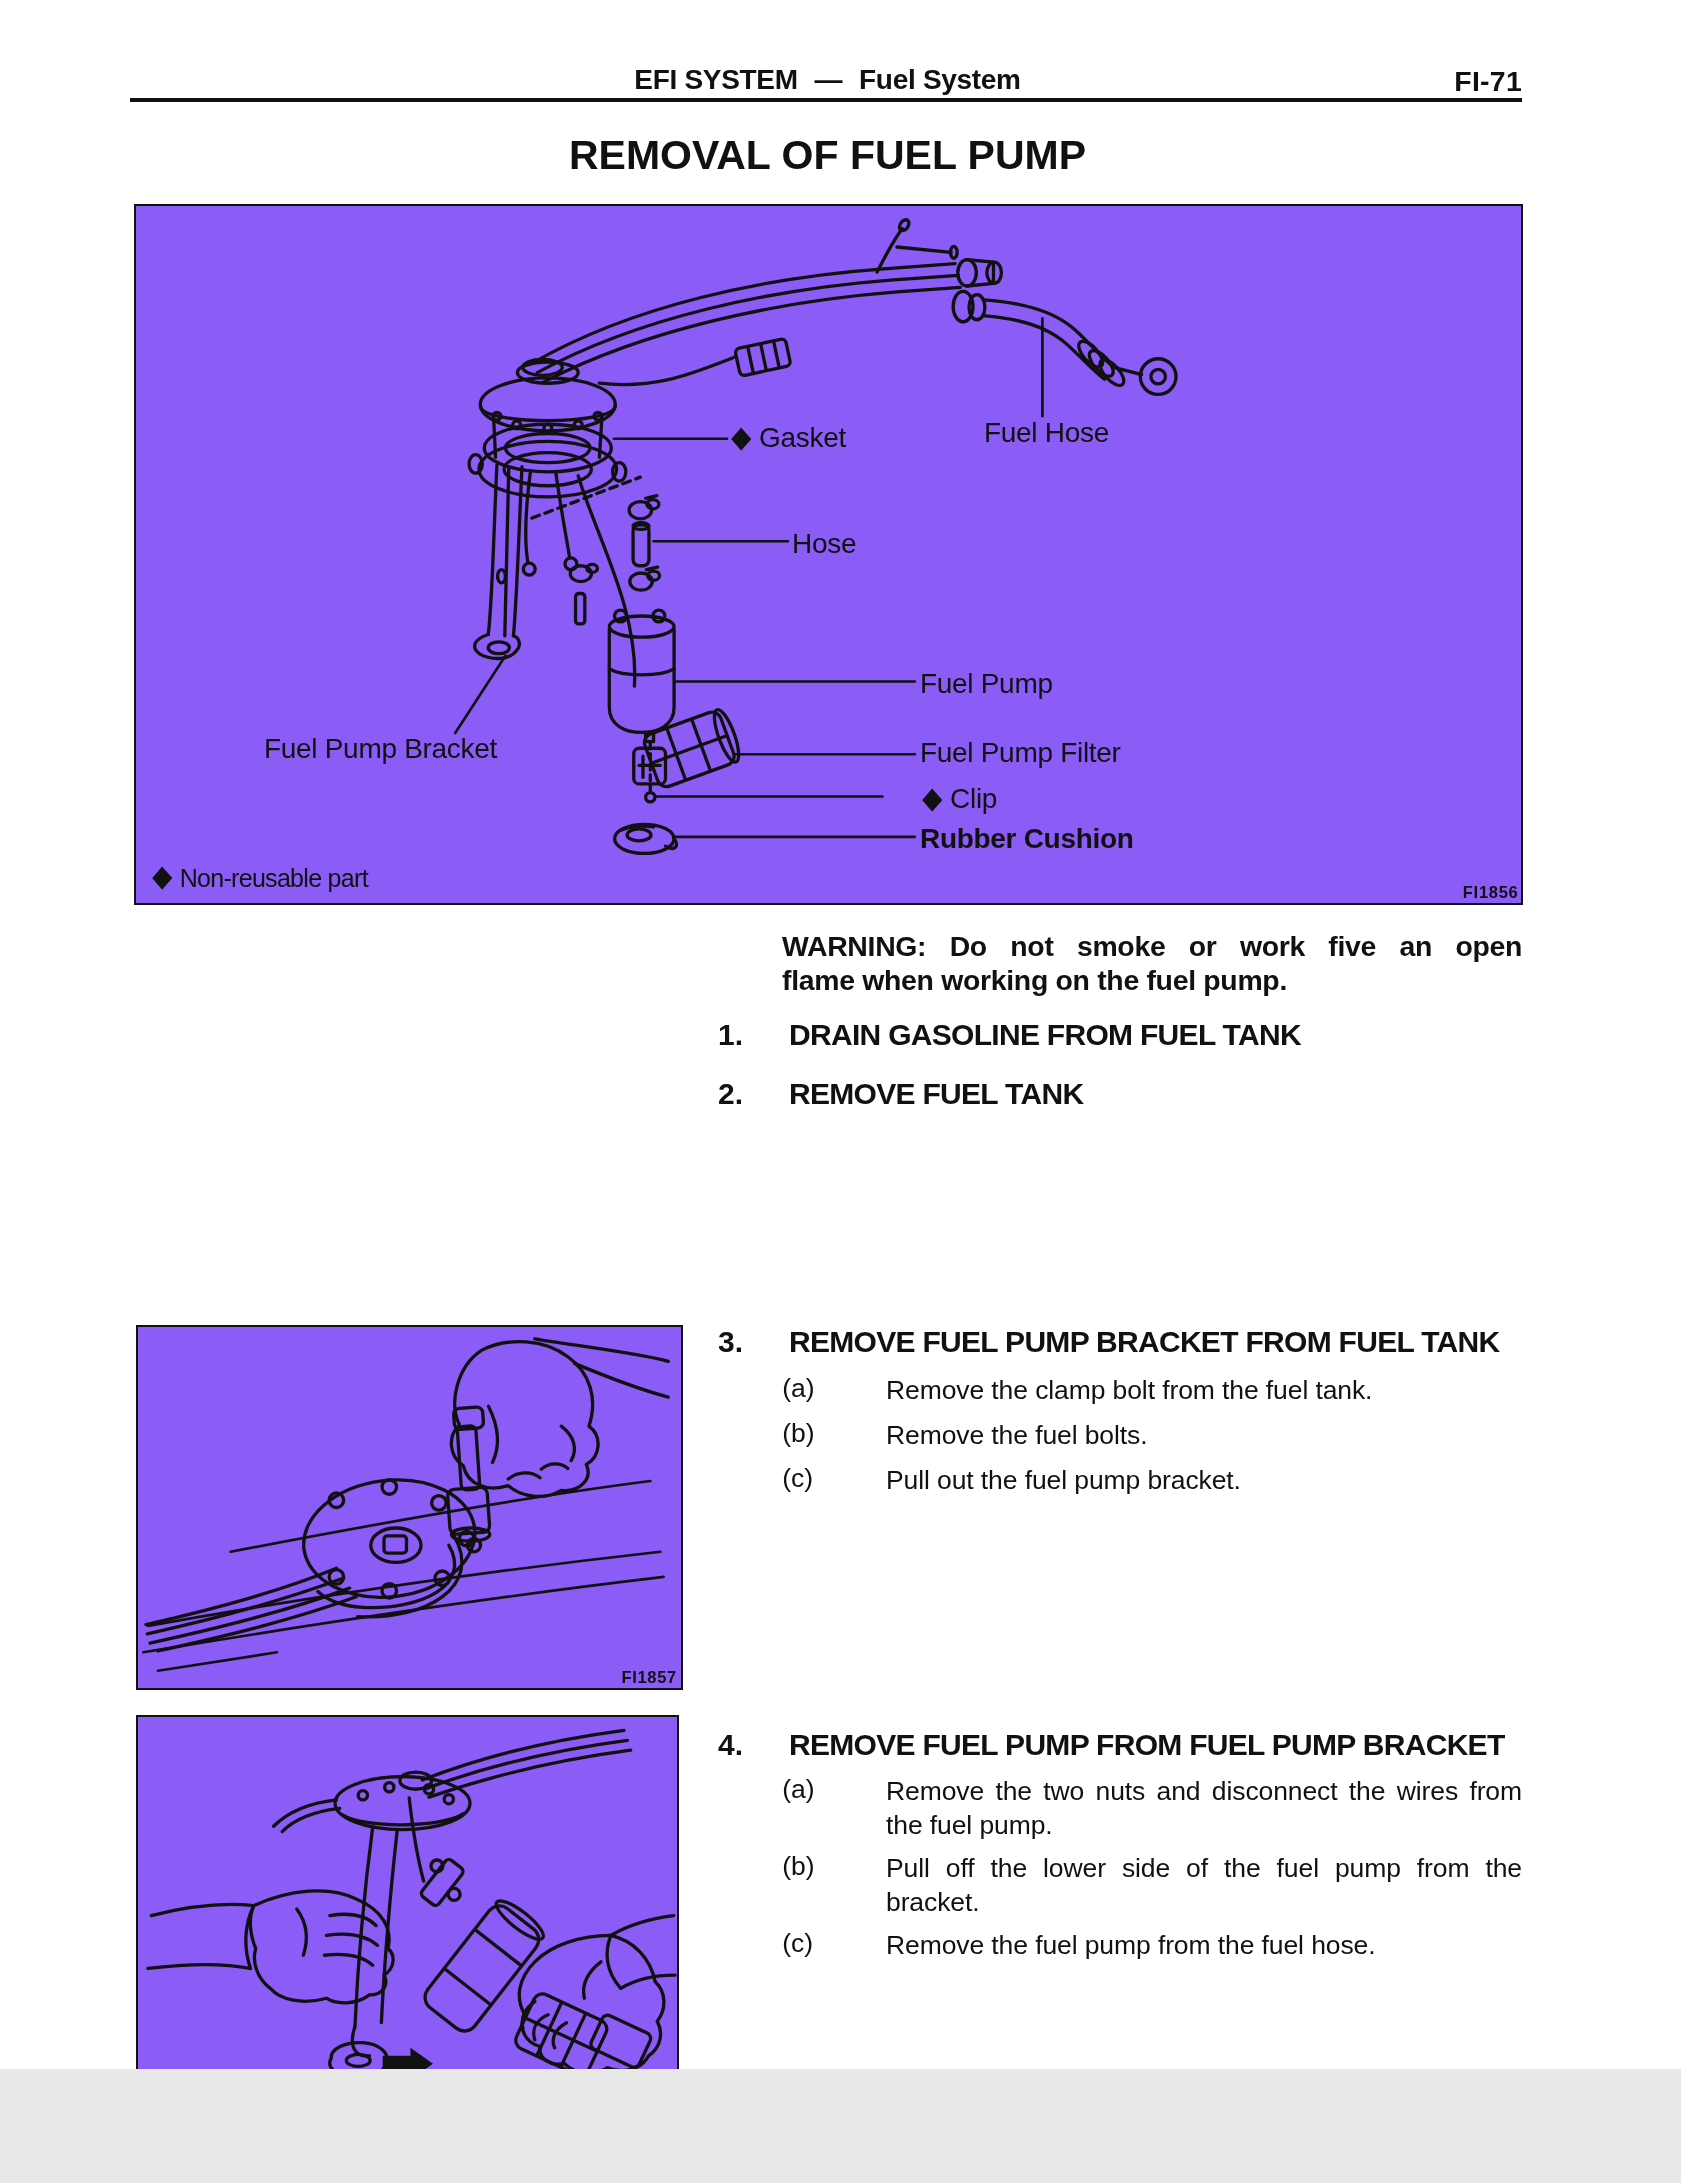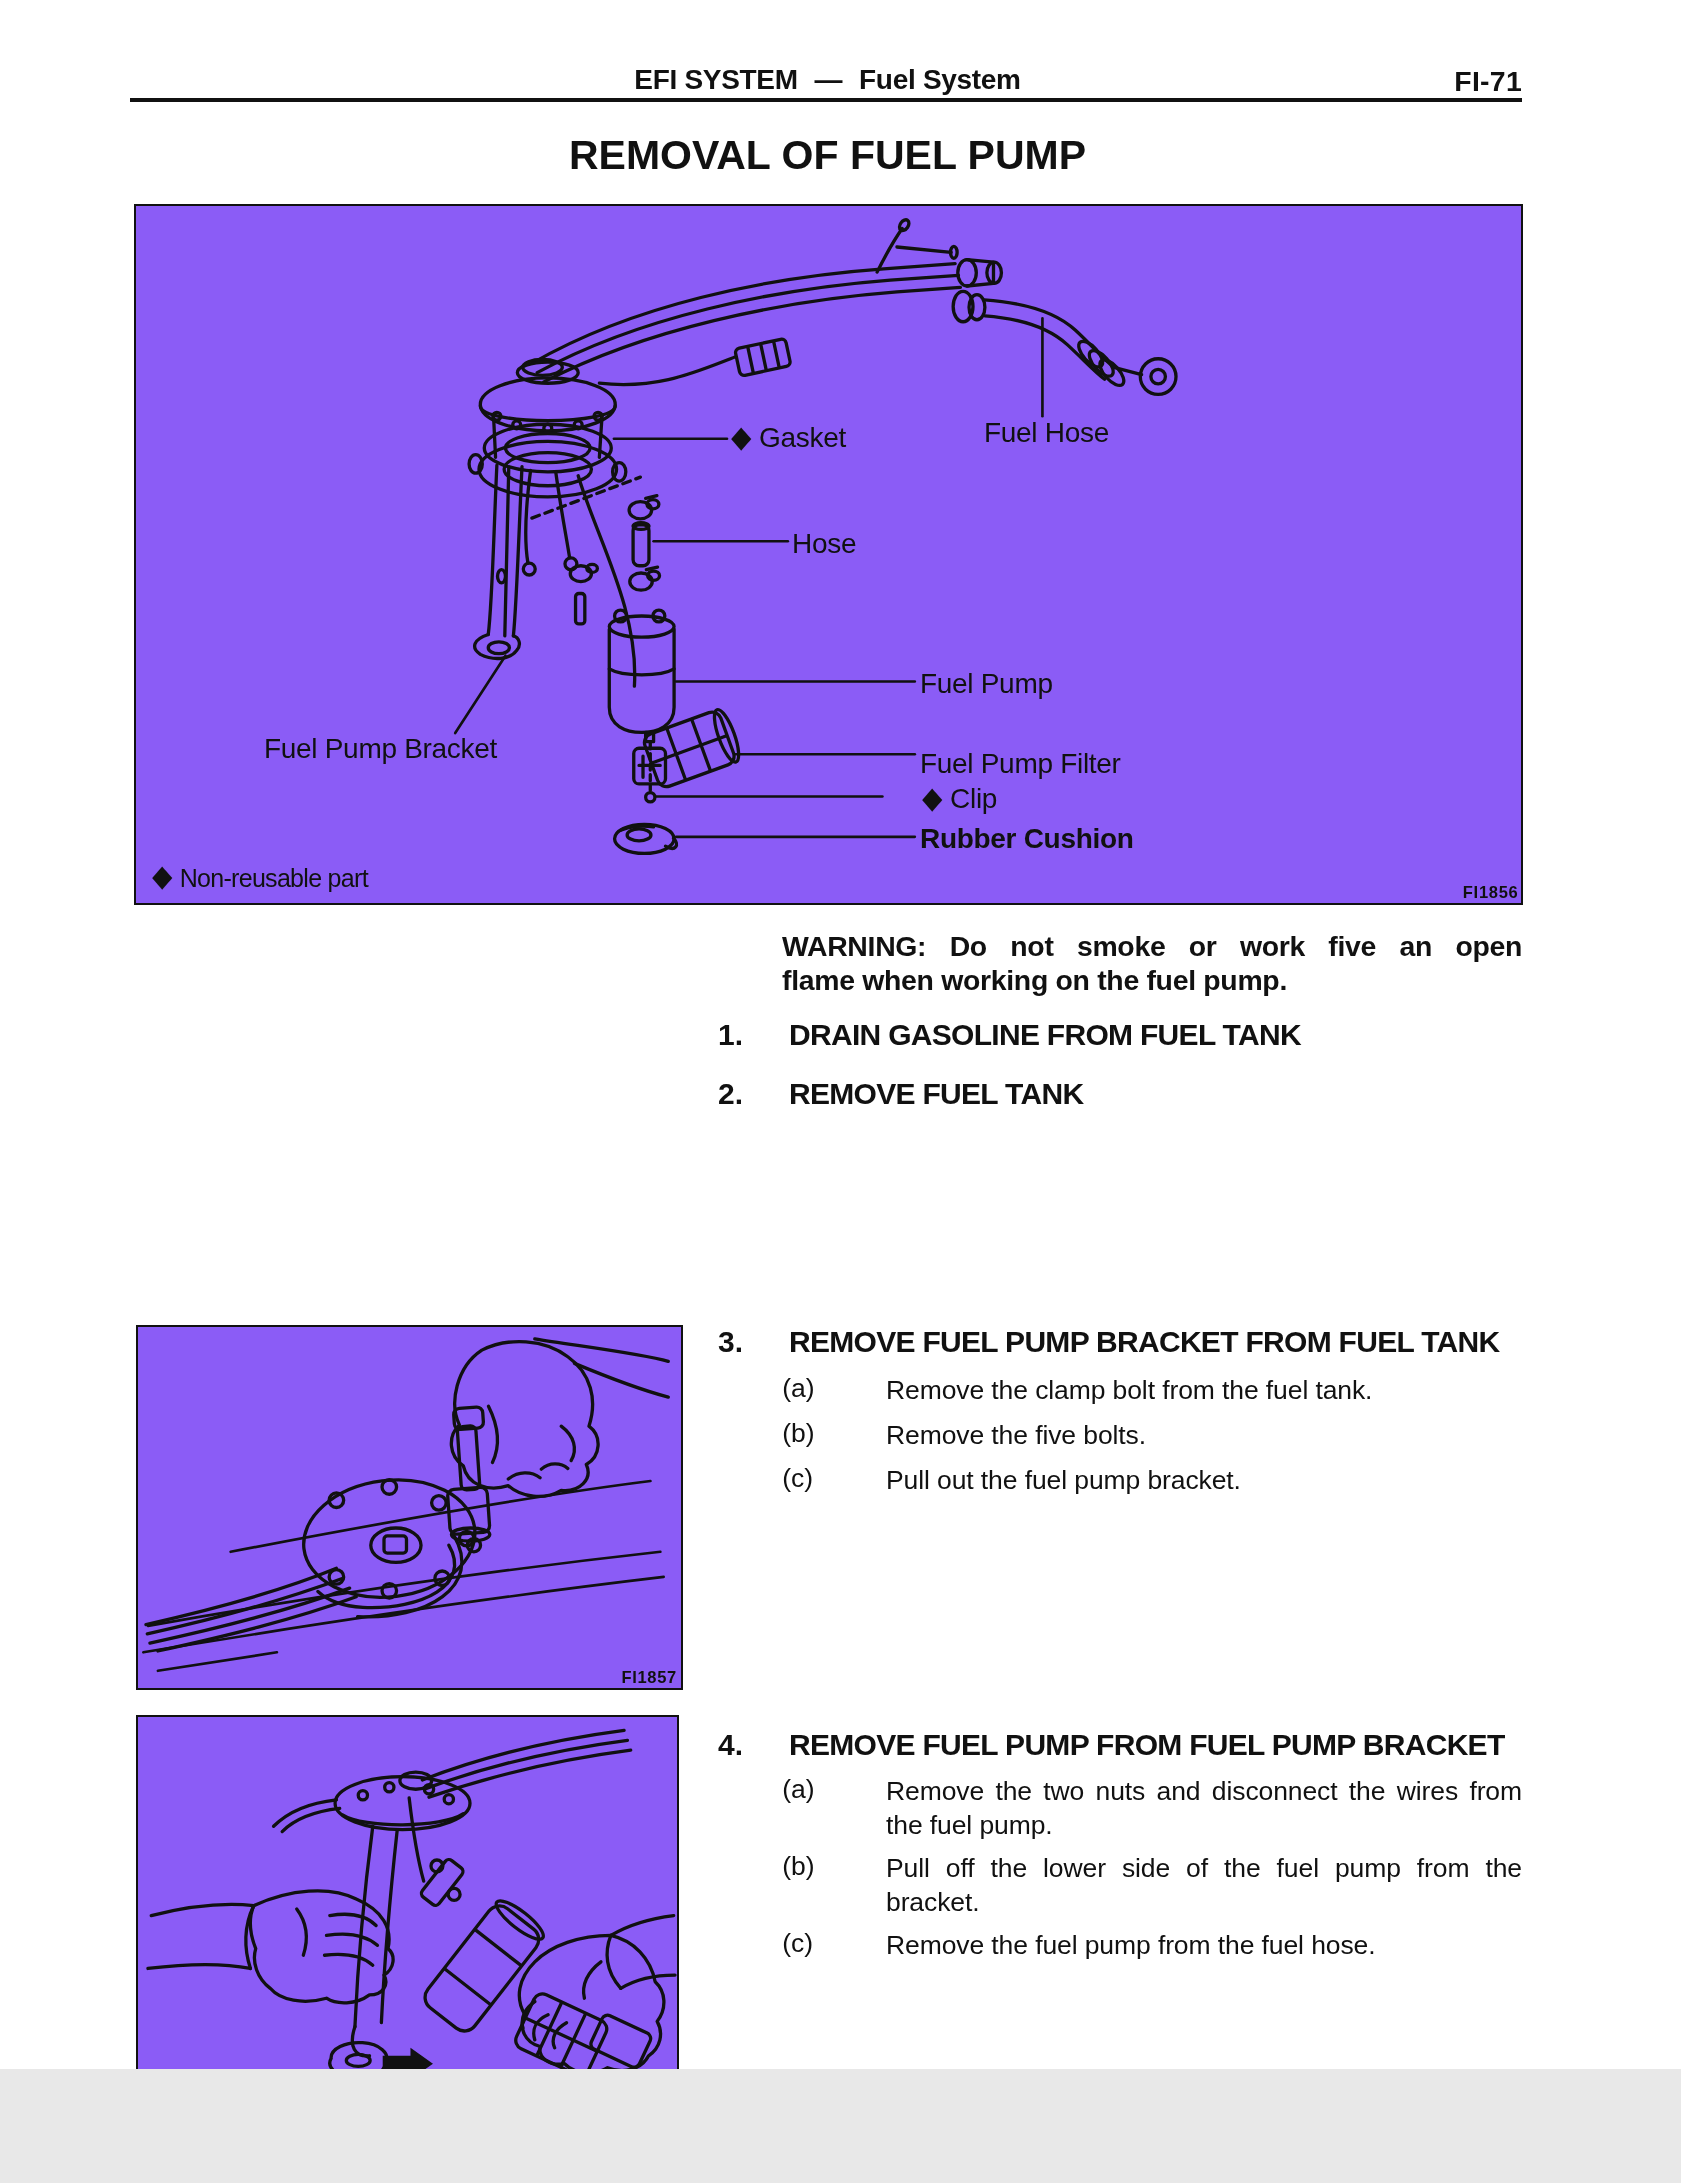--- a/index.html
+++ b/index.html
@@ -184,21 +184,21 @@
           <path d="M 816,954 L 1177,954"></path>
           <path d="M 482,797 L 558,680"></path>
         </g>
       </g>
     </svg>
 
     <div class="fig-label" style="left:595px;top:216px;"><span class="diamond">◆</span><span>Gasket</span></div>
     <div class="fig-label" style="left:848px;top:211px;">Fuel Hose</div>
     <div class="fig-label" style="left:656px;top:322px;">Hose</div>
     <div class="fig-label" style="left:784px;top:462px;">Fuel Pump</div>
-    <div class="fig-label" style="left:784px;top:542px;">Fuel Pump Filter</div>
+    <div class="fig-label" style="left:784px;top:531px;">Fuel Pump Filter</div>
     <div class="fig-label" style="left:742px;top:577px;margin-left:44px;"><span class="diamond">◆</span><span>Clip</span></div>
     <div class="fig-label" style="left:784px;top:617px;font-weight:bold;">Rubber Cushion</div>
     <div class="fig-label" style="left:84px;top:527px;margin-left:44px;">Fuel Pump Bracket</div>
     <div class="fig-label legend"><span class="diamond">◆</span><span>Non-reusable part</span></div>
     <div class="figcode">FI1856</div>
   </div>
 
   <div class="abs warn">
     <div class="jfull">
       <span>WARNING:</span>
@@ -271,21 +271,21 @@
   <div class="step-row" style="top:1325px;">
     <span class="step-num">3.</span>
     <span class="step-head">REMOVE FUEL PUMP BRACKET FROM FUEL TANK</span>
   </div>
   <div class="sub-row" style="top:1373px;">
     <span class="sub-letter">(a)</span>
     <span class="sub-text">Remove the clamp bolt from the fuel tank.</span>
   </div>
   <div class="sub-row" style="top:1418px;">
     <span class="sub-letter">(b)</span>
-    <span class="sub-text">Remove the five bolts.</span>
+    <span class="sub-text">Remove the fuel bolts.</span>
   </div>
   <div class="sub-row" style="top:1463px;">
     <span class="sub-letter">(c)</span>
     <span class="sub-text">Pull out the fuel pump bracket.</span>
   </div>
 
   <div class="abs figbox fig3">
     <svg width="539" height="372" viewBox="0 0 815 562">
       <g stroke="#111" stroke-width="5" fill="none" stroke-linecap="round" stroke-linejoin="round">
         <g>

